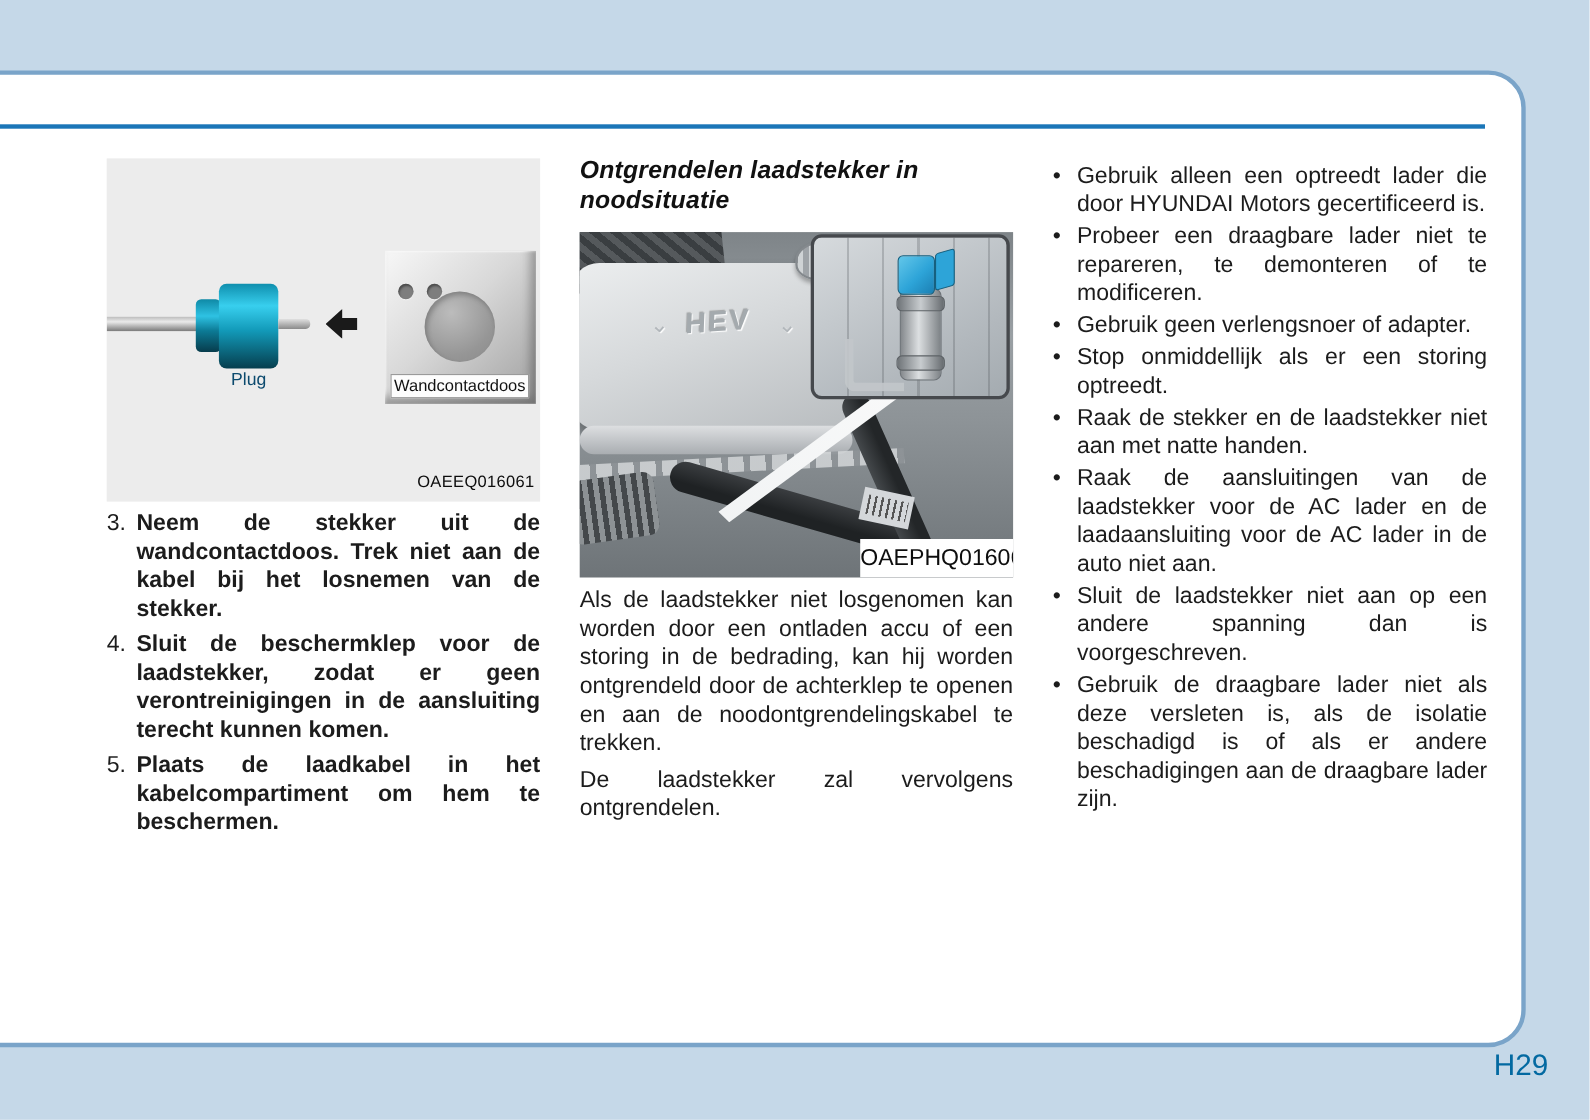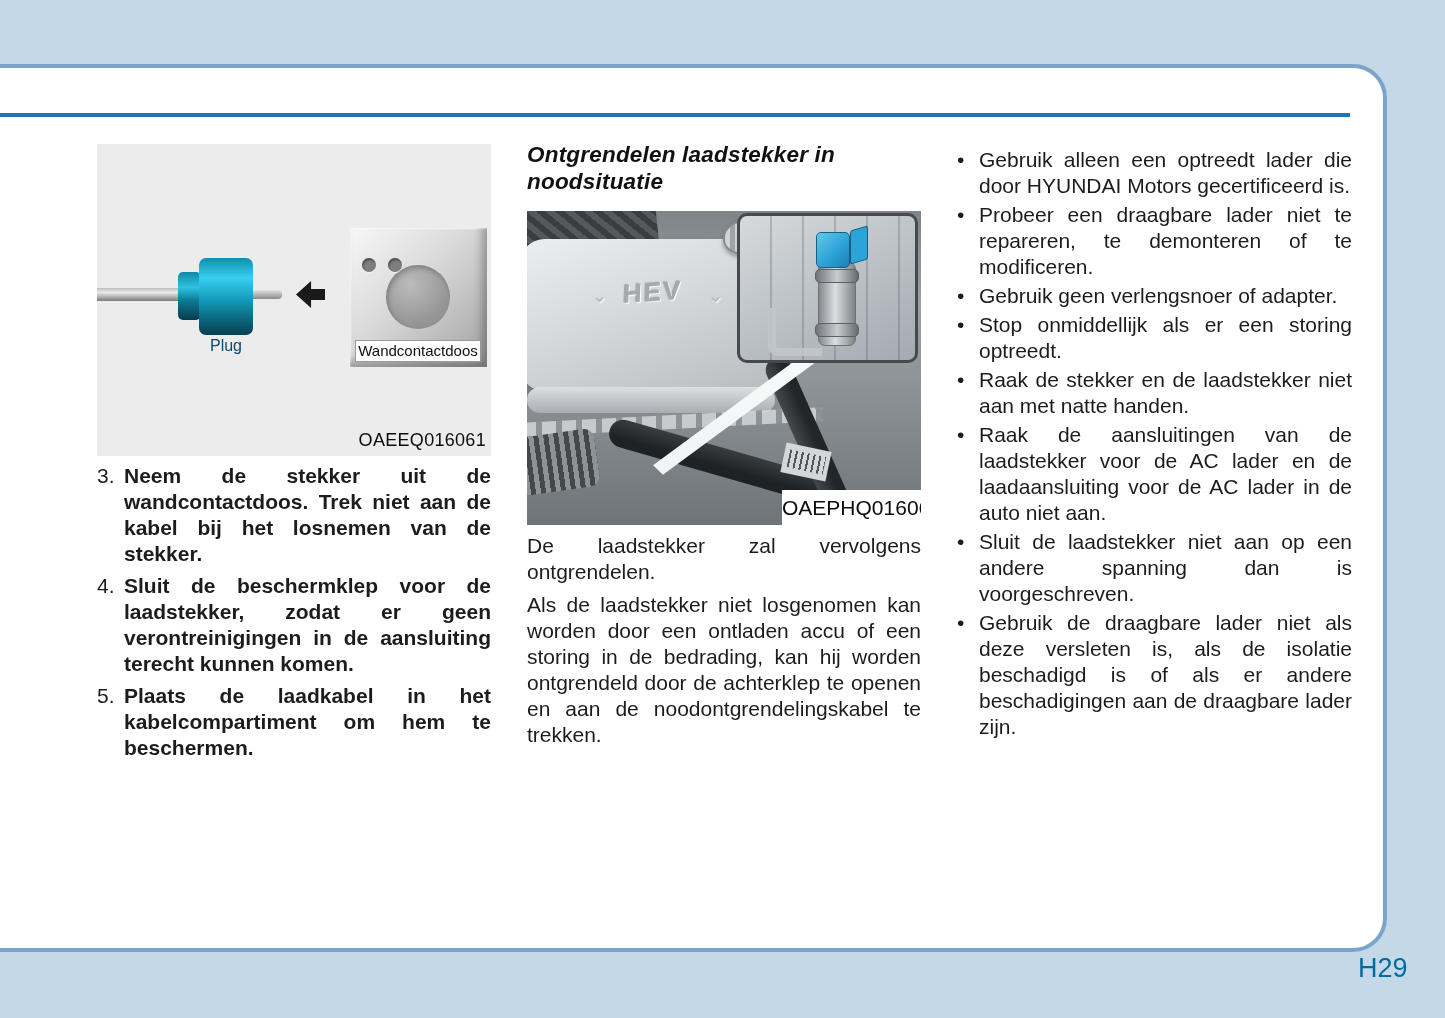--- a/index.html
+++ b/index.html
@@ -81,21 +81,21 @@
     background:#7e7e7e;box-shadow:inset 1px 2px 2px rgba(0,0,0,0.4),0 1px 1px rgba(255,255,255,0.5);
   }
   .hole-l{left:12px;}
   .hole-r{left:38px;}
   .socket-label{
     position:absolute;left:5px;top:112px;width:124px;height:20px;
     background:#fdfdfd;border:1px solid #9a9a9a;
     font-size:15px;line-height:20px;text-align:center;color:#111;
   }
   .fig-caption{
-    position:absolute;right:5px;top:286px;font-size:18px;color:#0d0d0d;letter-spacing:0.3px;
+    position:absolute;right:5px;top:286px;font-size:15px;color:#0d0d0d;letter-spacing:0.3px;
   }
 
   
   .fig-engine{
     position:relative;width:394px;height:314px;margin-top:16px;overflow:hidden;
     background:linear-gradient(180deg,#7e8488 0%,#9aa0a4 30%,#8d9397 55%,#6e7478 100%);
   }
   .engine-dark-corner{
     position:absolute;left:-20px;top:-20px;width:150px;height:70px;
     background:repeating-linear-gradient(45deg,#3a3e41 0 6px,#55595c 6px 12px);
@@ -264,22 +264,22 @@
         <div class="release-ring ring-top"></div>
         <div class="release-ring ring-bottom"></div>
       </div>
       <div class="blue-cap"></div>
       <div class="blue-flag"></div>
     </div>
     <div class="engine-caption">OAEPHQ016060</div>
   </div>
 
   <div class="body-text" style="margin-top:8px;">
+    <p class="para">Als de laadstekker niet losgenomen kan worden door een ontladen accu of een storing in de bedrading, kan hij worden ontgrendeld door de achterklep te openen en aan de noodontgrendelingskabel te trekken.</p>
     <p class="para">De laadstekker zal vervolgens ontgrendelen.</p>
-    <p class="para">Als de laadstekker niet losgenomen kan worden door een ontladen accu of een storing in de bedrading, kan hij worden ontgrendeld door de achterklep te openen en aan de noodontgrendelingskabel te trekken.</p>
   </div>
 </div>
 
 <div class="col col-right">
 
   <div class="blist body-text">
     <div class="blist-item">
       <span class="bullet-marker">•</span>
       <span class="blist-text">Gebruik alleen een optreedt lader die door HYUNDAI Motors gecertificeerd is.</span>
     </div>

